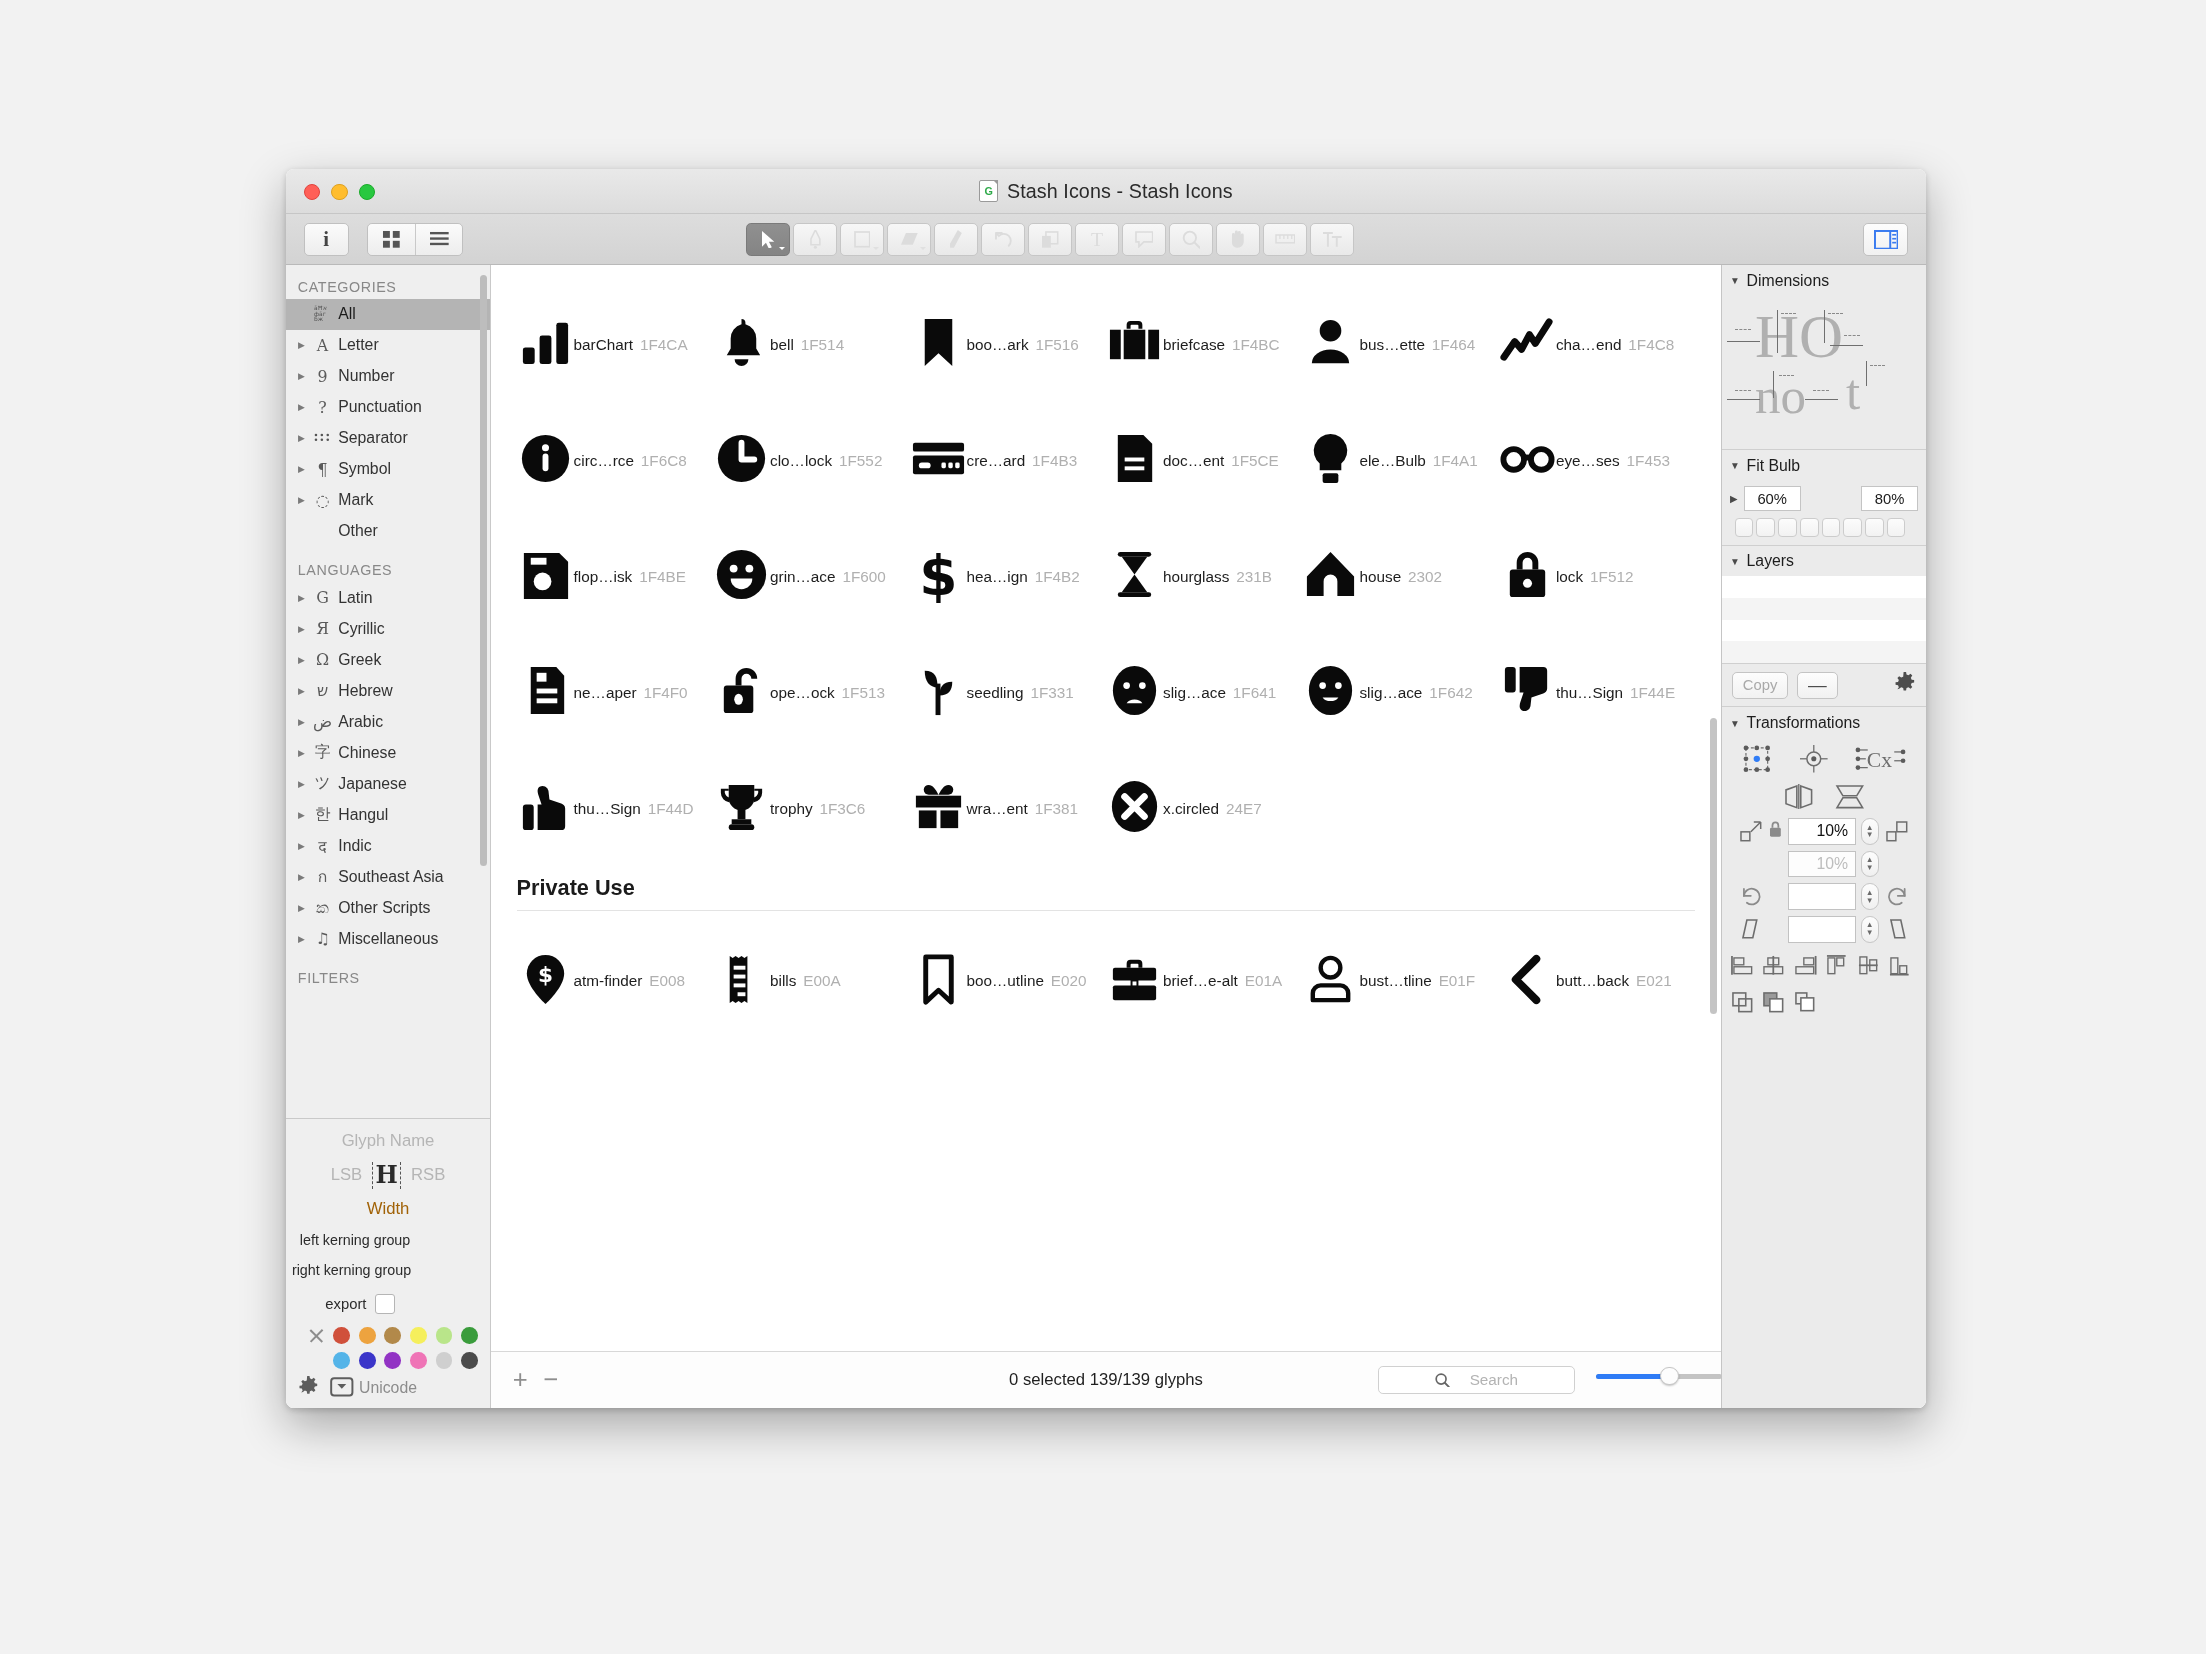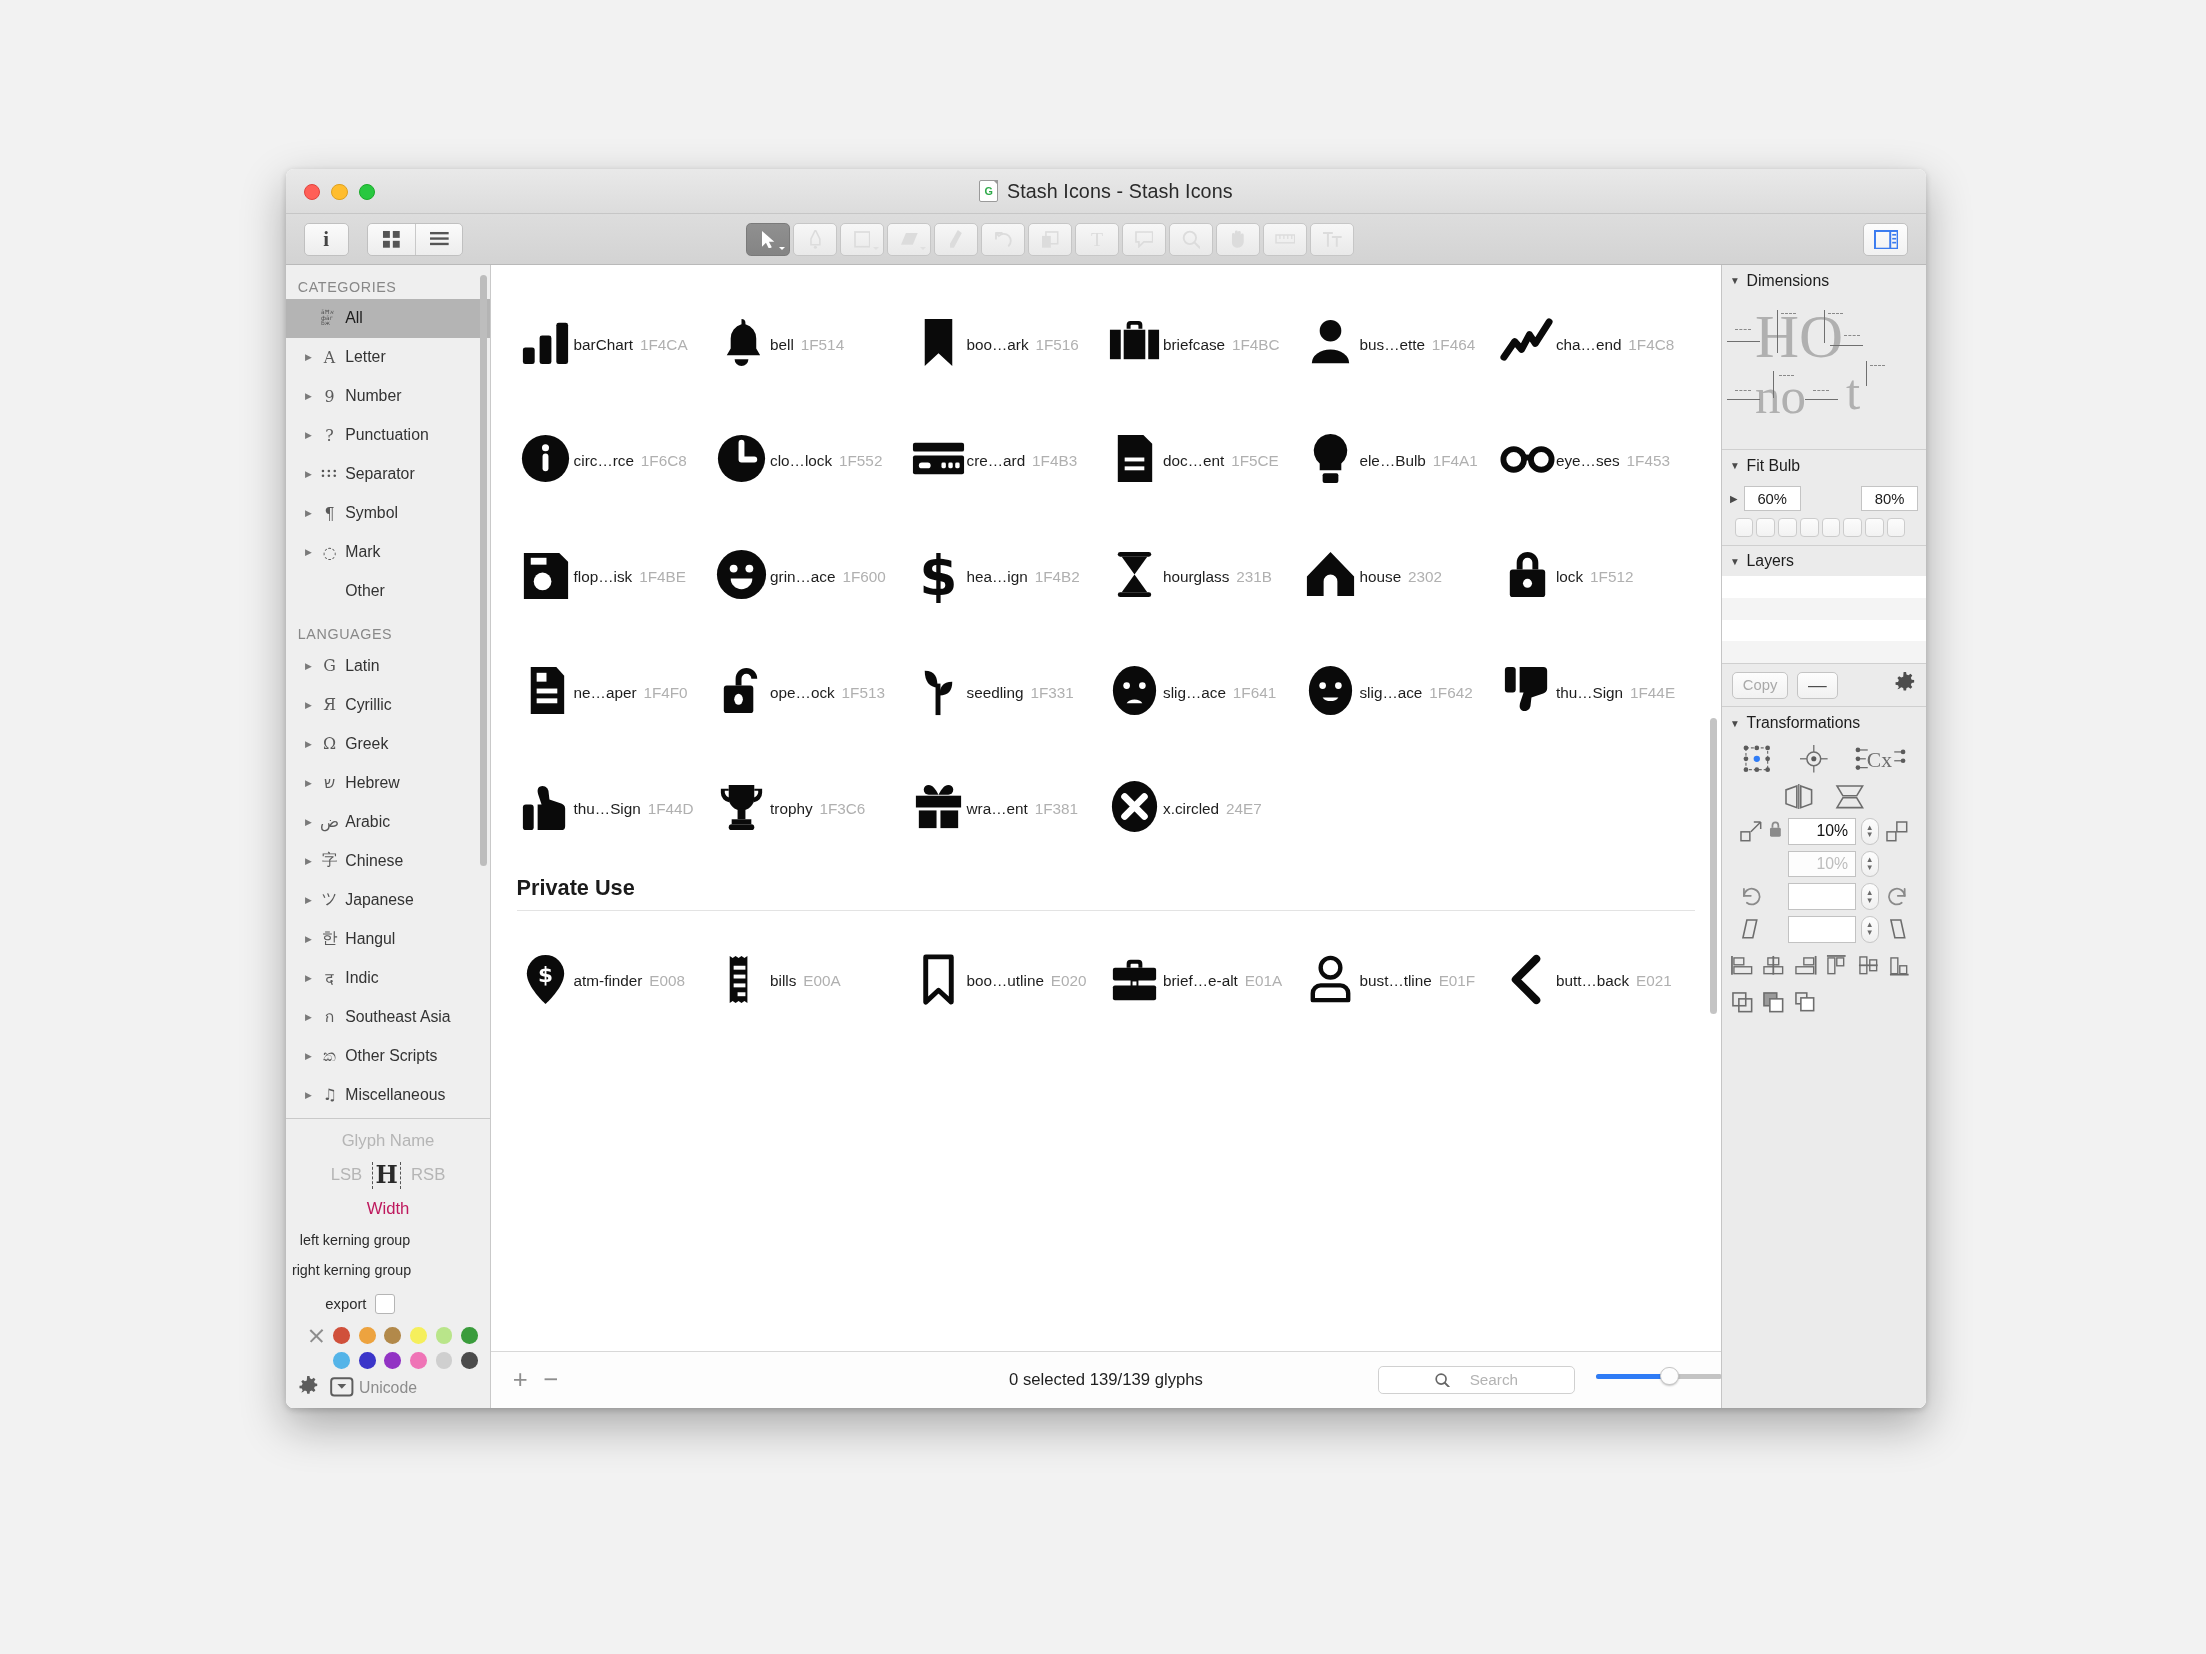--- a/index.html
+++ b/index.html
@@ -118,21 +118,21 @@
   }
   #cat-scroll {
     flex:1; overflow:hidden; position:relative; padding-top:7.9px;
   }
   .sec-head {
     font-size:14.3px; color:#888; letter-spacing:0.6px;
     padding:5.9px 0 3.9px 11.8px; font-weight:normal;
   }
   .nav-item {
     display:flex; align-items:center; gap:4.9px;
-    height:39px; padding-left:17px;
+    height:31px; padding-left:10px;
     font-size:15.8px; color:#333;
   }
   .nav-item.active { background:#b4b4b4; color:#1c1c1c; }
   .nav-item .tri {
     width:10.8px; flex:0 0 10.8px; display:flex; align-items:center; justify-content:center;
     font-size:8.9px; color:#7a7a7a;
   }
   .nav-item .gi {
     width:21.7px; flex:0 0 21.7px; text-align:center;
     font-size:15.8px; color:#5a5a5a; font-family:"DejaVu Sans", sans-serif;
@@ -161,21 +161,21 @@
   }
   .hbox {
     width:33px;height:33px;position:relative;
     display:flex;align-items:center;justify-content:center;
   }
   .hbox .hh { font-size:23.6px; color:#2a2a2a; font-family:"DejaVu Serif", serif; font-weight:bold; }
   .hbox .dash-l, .hbox .dash-r {
     position:absolute; top:3px; bottom:3px; width:0; border-left:1.5px dashed #555;
   }
   .hbox .dash-l{left:2px;} .hbox .dash-r{right:2px;}
-  #gi-width { margin-top:6.9px; font-size:16.7px; color:#be185d; }
+  #gi-width { margin-top:6.9px; font-size:16.7px; color:#a16207; }
   .kern-row { font-size:14.3px; color:#2b2b2b; padding-left:13.8px; margin-top:13.8px; }
   .kern-row.r2 { margin-top:13.8px; padding-left:5.9px; }
   #export-row {
     display:flex; align-items:center; justify-content:flex-end;
     gap:8.9px; padding-right:95px; margin-top:15.8px;
     font-size:14.8px; color:#2b2b2b;
   }
   #export-box {
     width:19.7px;height:19.7px;background:#fff;border:1px solid #b5b5b5;border-radius:3px;
   }

